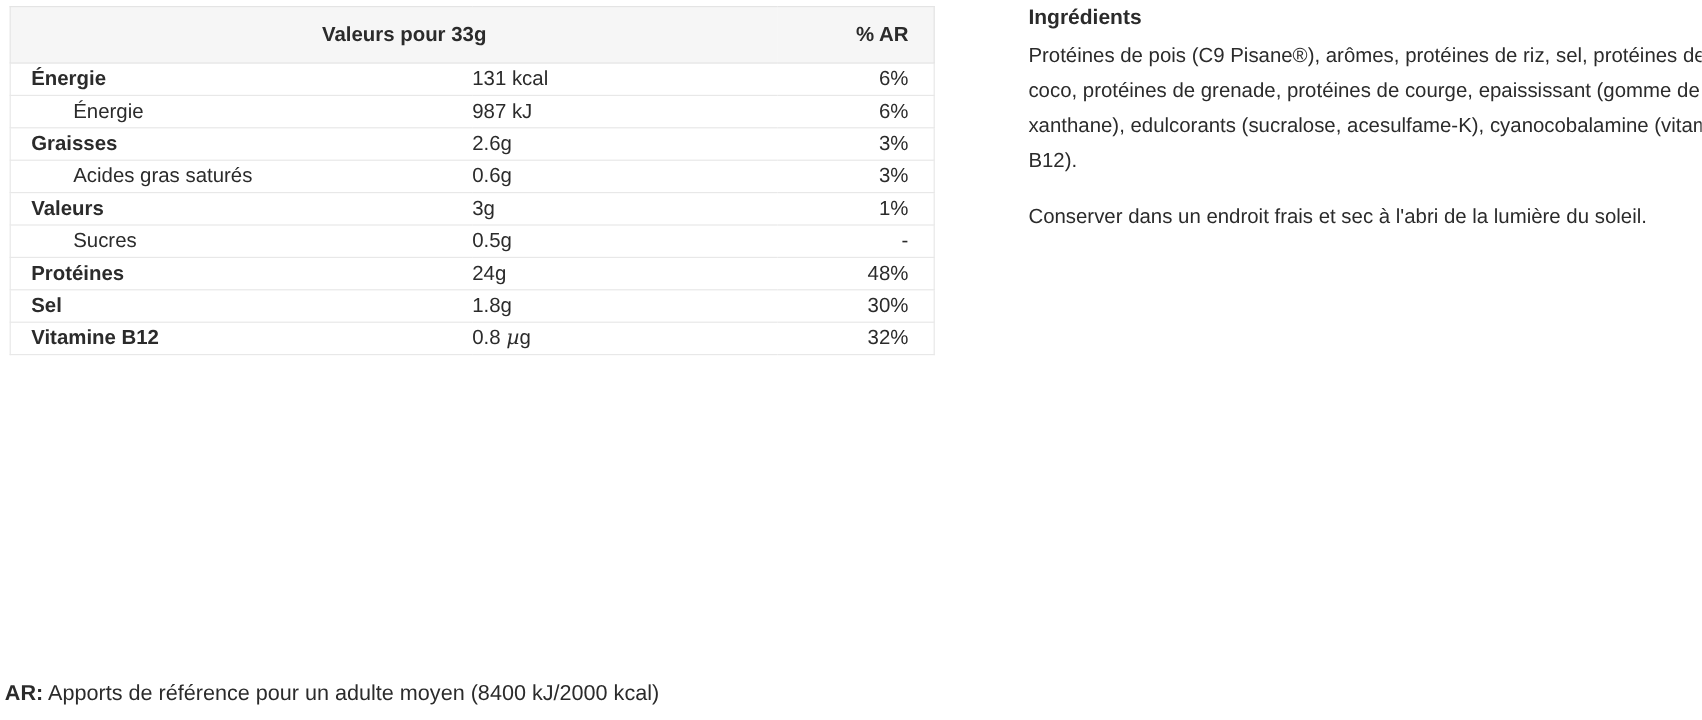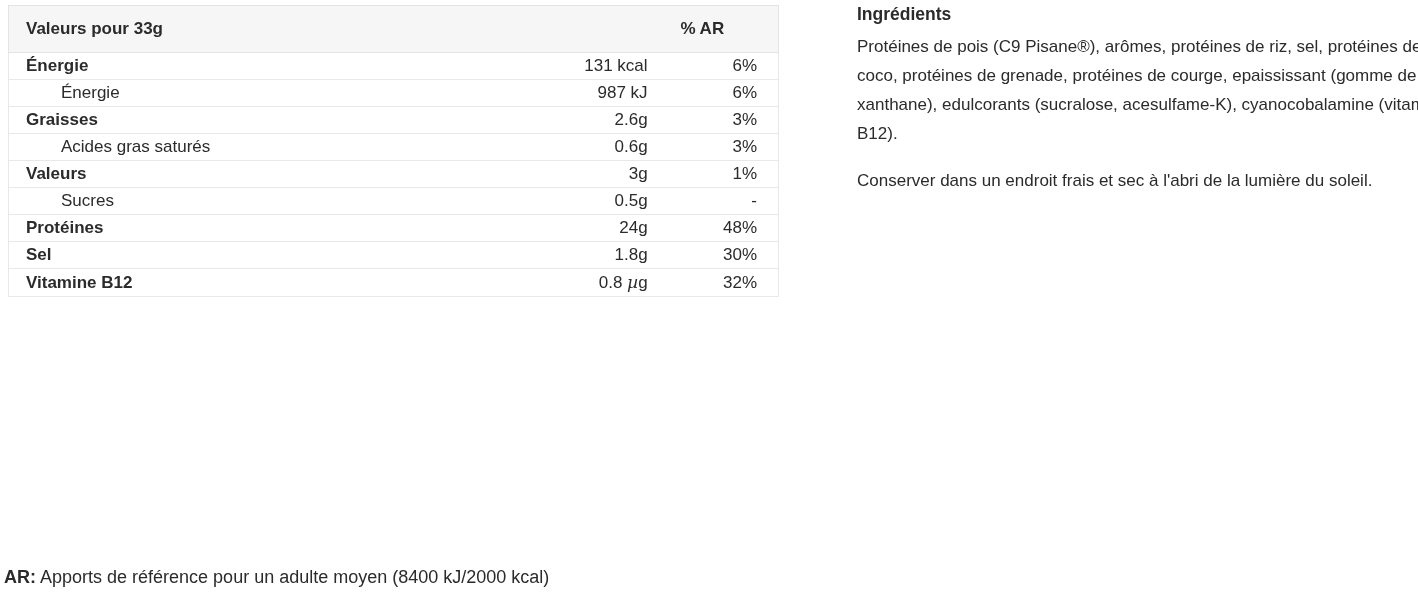--- a/index.html
+++ b/index.html
@@ -33,25 +33,26 @@
   table.nutrition thead th {
     background: #f6f6f6;
     font-weight: 700;
     padding: 13px 0;
     border: 1px solid #e4e4e4;
     border-left: none;
     border-right: none;
   }
   table.nutrition thead th:first-child {
     border-left: 1px solid #e4e4e4;
-    text-align: left;
+    text-align: center;
     padding-left: 17px;
   }
   table.nutrition thead th:last-child {
     border-right: 1px solid #e4e4e4;
+    text-align: right;
     padding-right: 21px;
   }
   table.nutrition td {
     padding: 3px 0;
     border-bottom: 1px solid #e8e8e8;
     vertical-align: middle;
   }
   table.nutrition td.col-label {
     width: 50%;
     text-align: left;
@@ -60,21 +61,21 @@
   }
   table.nutrition td.col-label.lvl1 {
     padding-left: 52px;
     font-weight: 400;
   }
   table.nutrition td.col-label.lvl0 {
     font-weight: 700;
   }
   table.nutrition td.col-value {
     width: 33%;
-    text-align: right;
+    text-align: left;
   }
   table.nutrition td.col-ar {
     width: 17%;
     text-align: right;
     padding-right: 21px;
     border-right: 1px solid #e8e8e8;
   }
   table.nutrition td.col-value i.mu {
     font-style: italic;
     font-family: "DejaVu Serif", serif;

